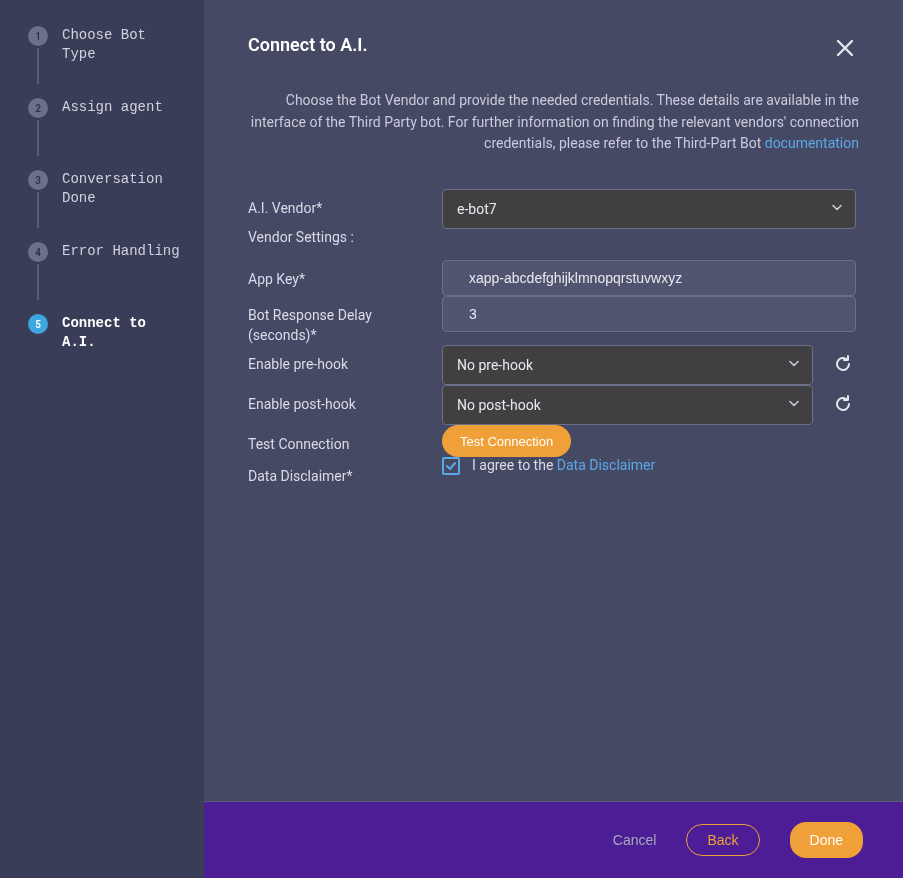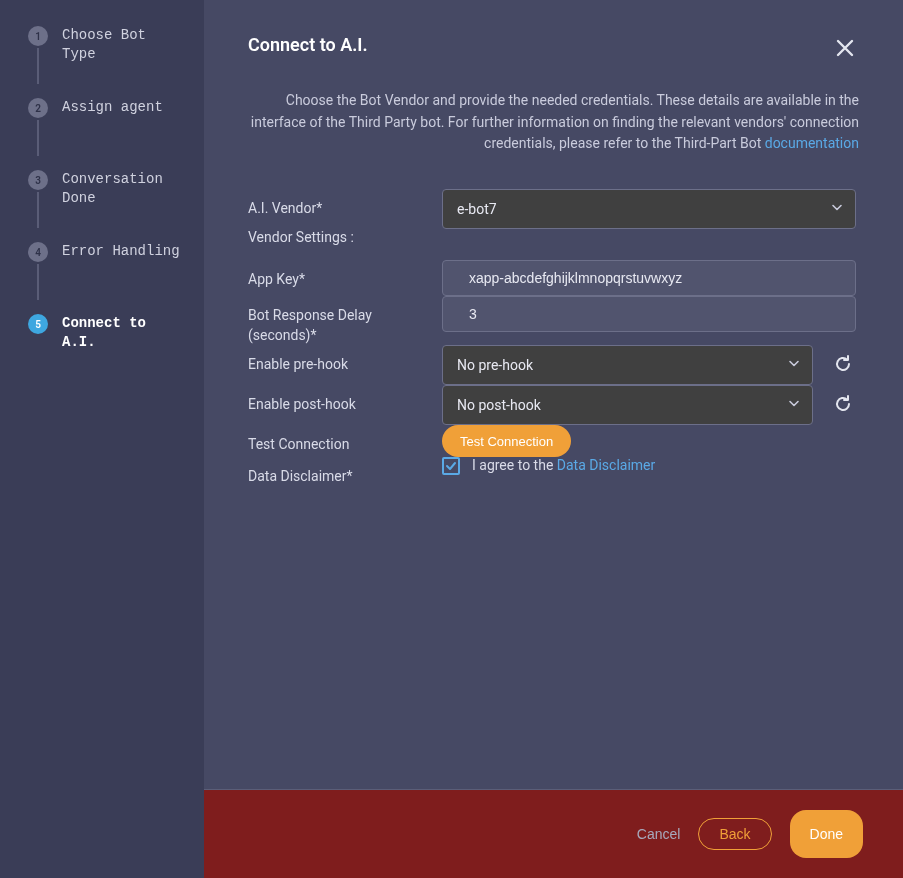--- a/index.html
+++ b/index.html
@@ -229,22 +229,22 @@
       color: #5aa9e6;
       text-decoration: none;
     }
     
     .footer {
       border-top: 1px solid #5b5e78;
       padding: 20px 40px;
       display: flex;
       justify-content: flex-end;
       align-items: center;
-      gap: 18px;
-      background: #7f1d1d;
+      gap: 30px;
+      background: #4c1d95;
     }
     .btn-link {
       background: none;
       border: none;
       color: #a7a9bc;
       font-size: 14px;
       cursor: pointer;
     }
     .btn-outline {
       background: none;
@@ -255,21 +255,21 @@
       padding: 0 20px;
       border-radius: 16px;
       cursor: pointer;
     }
     .btn-primary {
       background: #f0a038;
       border: none;
       color: #fff;
       font-size: 14px;
       font-weight: 500;
-      height: 48px;
+      height: 36px;
       padding: 0 20px;
       border-radius: 16px;
       cursor: pointer;
     }
   </style>
 </head>
 <body>
 
 <div class="app">
 

